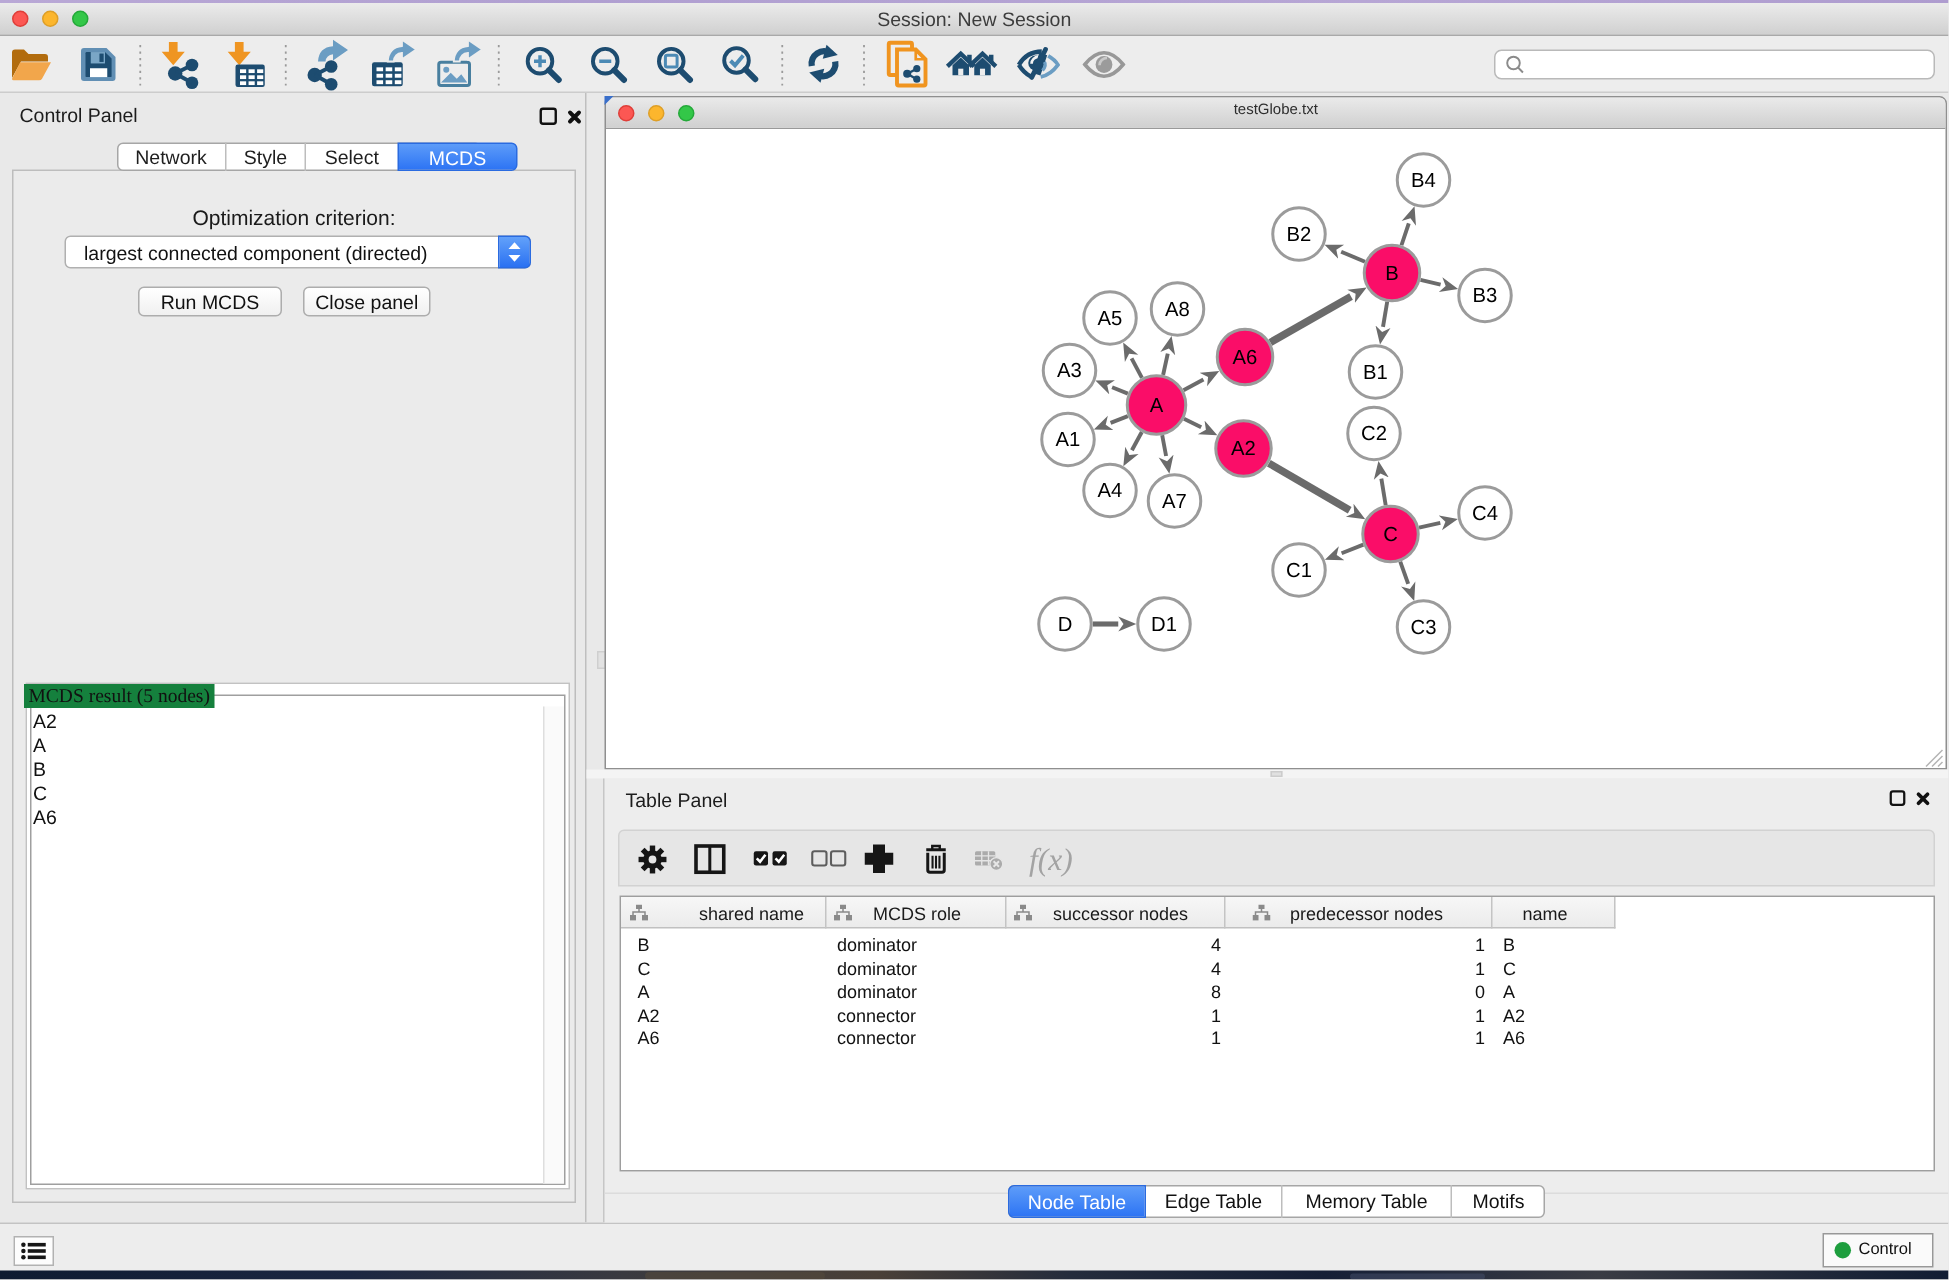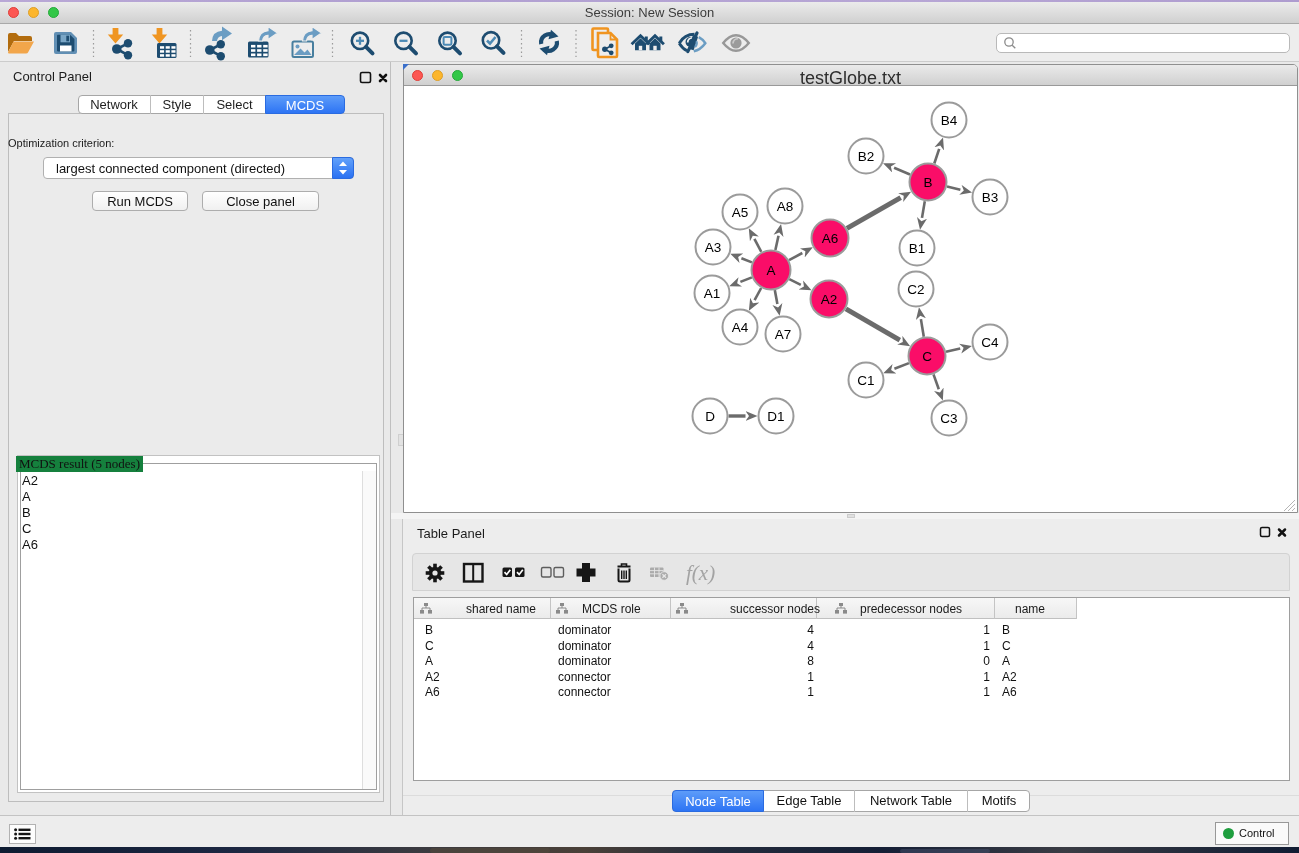--- a/index.html
+++ b/index.html
@@ -172,31 +172,31 @@
 </svg>
 
 <div class="abs" style="left:8px;top:113px;width:376px;height:689px;background:#ebebeb;border:1px solid #bdbdbd;"></div>
 
 <div class="abs" style="left:78px;top:95px;width:243px;height:19px;background:#ffffff;border:1px solid #a6a6a6;border-radius:4px;"></div>
 <div class="abs" style="left:78px;top:95px;width:73px;height:19px;font-size:13px;color:#1e1e1e;text-align:center;line-height:19px;border-right:1px solid #bdbdbd;">Network</div>
 <div class="abs" style="left:151px;top:95px;width:53px;height:19px;font-size:13px;color:#1e1e1e;text-align:center;line-height:19px;border-right:1px solid #bdbdbd;">Style</div>
 <div class="abs" style="left:204px;top:95px;width:61px;height:19px;font-size:13px;color:#1e1e1e;text-align:center;line-height:19px;">Select</div>
 <div class="abs" style="left:265px;top:95px;width:80px;height:19px;font-size:13px;color:#ffffff;text-align:center;line-height:19px;background:linear-gradient(#5d9cf9,#2d74f4);border:1px solid #2a6be0;border-radius:0 4px 4px 0;">MCDS</div>
 
-<div class="abs" style="left:8px;top:137px;width:376px;text-align:left;font-size:11px;color:#1a1a1a;">Optimization criterion:</div>
+<div class="abs" style="left:8px;top:137px;width:376px;text-align:center;font-size:14px;color:#1a1a1a;">Optimization criterion:</div>
 <div class="abs" style="left:43px;top:157px;width:311px;height:22px;background:#ffffff;border:1px solid #b0b0b0;border-radius:4px;"></div>
 <div class="abs" style="left:56px;top:161px;font-size:13px;color:#111;">largest connected component (directed)</div>
 <div class="abs" style="left:332px;top:157px;width:22px;height:22px;background:linear-gradient(#62a1fa,#2a71f2);border-radius:0 4px 4px 0;border:1px solid #2a6be0;"></div>
 <svg class="abs" style="left:332px;top:157px;" width="22" height="22" viewBox="0 0 22 22">
     <path d="M7 9 L11 4.5 L15 9 Z" fill="#fff"></path>
     <path d="M7 13 L11 17.5 L15 13 Z" fill="#fff"></path>
   </svg>
 
 <div class="abs" style="left:92px;top:191px;width:96px;height:20px;background:linear-gradient(#ffffff,#f0f0f0);border:1px solid #adadad;border-radius:4px;font-size:13px;text-align:center;line-height:19px;color:#111;">Run MCDS</div>
-<div class="abs" style="left:202px;top:191px;width:117px;height:20px;background:linear-gradient(#ffffff,#f0f0f0);border:1px solid #adadad;border-radius:4px;font-size:13px;text-align:center;line-height:19px;color:#111;">Close panel</div>
+<div class="abs" style="left:202px;top:191px;width:85px;height:20px;background:linear-gradient(#ffffff,#f0f0f0);border:1px solid #adadad;border-radius:4px;font-size:13px;text-align:center;line-height:19px;color:#111;">Close panel</div>
 
 <div class="abs" style="left:17px;top:455px;width:363px;height:338px;background:#ffffff;border:1px solid #c2c2c2;"></div>
 <div class="abs" style="left:20px;top:463px;width:357px;height:327px;border:1px solid #9f9f9f;border-bottom:1px solid #9f9f9f;"></div>
 <div class="abs" style="left:16px;top:456px;background:#15803d;padding:0 3px;font-size:13px;color:#111;font-family:Liberation Serif, serif;">MCDS result (5 nodes)</div>
 <div class="abs" style="left:22px;top:473px;font-size:13px;color:#111;line-height:16px;">A2<br>A<br>B<br>C<br>A6</div>
 <div class="abs" style="left:362px;top:471px;width:14px;height:318px;background:#fafafa;border-left:1px solid #dedede;"></div>
 
 <div class="abs" style="left:0;top:815px;width:1299px;height:32px;background:#ededed;border-top:1px solid #c3c3c3;"></div>
 <div class="abs" style="left:9px;top:824px;width:27px;height:20px;background:#fdfdfd;border:1px solid #b2b2b2;"></div>
 <svg class="abs" style="left:14px;top:828px;" width="17" height="12" viewBox="0 0 17 12">
@@ -217,21 +217,21 @@
 </div>
 
 <div class="abs" style="left:398px;top:434px;width:6px;height:12px;background:#e2e2e2;border:1px solid #cfcfcf;"></div>
 
 <div class="abs" style="left:403px;top:64px;width:0;height:0;border-top:6px solid #3a6fca;border-right:6px solid transparent;z-index:30;"></div>
 <div class="abs" style="left:403px;top:64px;width:895px;height:449px;border:1px solid #8f8f8f;border-radius:5px 5px 0 0;background:#ffffff;"></div>
 <div class="abs" style="left:404px;top:65px;width:893px;height:21px;background:linear-gradient(#eaeaea,#d0d0d0);border-bottom:1px solid #999999;border-radius:4px 4px 0 0;"></div>
 <div class="abs" style="left:412px;top:70px;width:11px;height:11px;border-radius:50%;background:#fc5753;border:1px solid #df3e39;"></div>
 <div class="abs" style="left:432px;top:70px;width:11px;height:11px;border-radius:50%;background:#fcb62d;border:1px solid #de9f27;"></div>
 <div class="abs" style="left:452px;top:70px;width:11px;height:11px;border-radius:50%;background:#33c748;border:1px solid #24a939;"></div>
-<div class="abs" style="left:404px;top:68px;width:893px;text-align:center;font-size:18px;color:#2e2e2e;">testGlobe.txt</div>
+<div class="abs" style="left:404px;top:68px;width:893px;text-align:center;font-size:10px;color:#2e2e2e;">testGlobe.txt</div>
 <div id="graph" class="abs" style="left:404px;top:86px;width:893px;height:426px;">
 <svg width="893" height="426" viewBox="0 0 893 426">
 <defs>
         <marker id="arw" markerWidth="13" markerHeight="12" refX="0" refY="5.25" orient="auto" markerUnits="userSpaceOnUse">
           <path d="M0,0.2 L12,5.25 L0,10.3 L3.5,5.25 Z" fill="#6b6b6b"></path>
         </marker>
       </defs>
 <line x1="347.9" y1="191.4" x2="336.4" y2="195.9" stroke="#6b6b6b" stroke-width="2.6" marker-end="url(#arw)"></line>
 <line x1="347.9" y1="176.4" x2="337.4" y2="172.2" stroke="#6b6b6b" stroke-width="2.6" marker-end="url(#arw)"></line>
 <line x1="357.3" y1="165.9" x2="350.4" y2="152.9" stroke="#6b6b6b" stroke-width="2.6" marker-end="url(#arw)"></line>
@@ -388,21 +388,21 @@
       <rect x="8" y="7" width="4" height="3.6" fill="#8a8a8a"></rect>
       <path d="M6,3 L6,5 M2,7 L2,5 L10,5 L10,7" stroke="#8a8a8a" fill="none"></path>
     </svg>
 <div class="abs" style="left:168px;top:4px;">MCDS role</div>
 <svg class="abs" style="left:262px;top:5px;" width="12" height="11" viewBox="0 0 12 11">
       <rect x="4" y="0" width="4" height="3" fill="#8a8a8a"></rect>
       <rect x="0" y="7" width="4" height="3.6" fill="#8a8a8a"></rect>
       <rect x="8" y="7" width="4" height="3.6" fill="#8a8a8a"></rect>
       <path d="M6,3 L6,5 M2,7 L2,5 L10,5 L10,7" stroke="#8a8a8a" fill="none"></path>
     </svg>
-<div class="abs" style="left:288px;top:4px;margin-left:28px;">successor nodes</div>
+<div class="abs" style="left:288px;top:4px;">successor nodes</div>
 <svg class="abs" style="left:421px;top:5px;" width="12" height="11" viewBox="0 0 12 11">
       <rect x="4" y="0" width="4" height="3" fill="#8a8a8a"></rect>
       <rect x="0" y="7" width="4" height="3.6" fill="#8a8a8a"></rect>
       <rect x="8" y="7" width="4" height="3.6" fill="#8a8a8a"></rect>
       <path d="M6,3 L6,5 M2,7 L2,5 L10,5 L10,7" stroke="#8a8a8a" fill="none"></path>
     </svg>
 <div class="abs" style="left:446px;top:4px;">predecessor nodes</div>
 <div class="abs" style="left:601px;top:4px;">name</div>
 </div>
 <div id="tbody" class="abs" style="left:414px;top:620px;width:875px;height:164px;font-size:12px;color:#111;">
@@ -410,14 +410,14 @@
 <div class="abs" style="left:144px;top:3px;line-height:15.6px;">dominator<br>dominator<br>dominator<br>connector<br>connector</div>
 <div class="abs" style="left:320px;top:3px;width:80px;text-align:right;line-height:15.6px;">4<br>4<br>8<br>1<br>1</div>
 <div class="abs" style="left:500px;top:3px;width:76px;text-align:right;line-height:15.6px;">1<br>1<br>0<br>1<br>1</div>
 <div class="abs" style="left:588px;top:3px;line-height:15.6px;">B<br>C<br>A<br>A2<br>A6</div>
 </div>
 
 <div class="abs" style="left:403px;top:795px;width:896px;height:1px;background:#dcdcdc;"></div>
 <div class="abs" style="left:672px;top:790px;width:358px;height:22px;background:#ffffff;border:1px solid #a6a6a6;border-radius:4px;"></div>
 <div class="abs" style="left:672px;top:790px;width:92px;height:22px;background:linear-gradient(#5d9cf9,#2d74f4);border:1px solid #2a6be0;border-radius:4px 0 0 4px;font-size:13px;color:#fff;text-align:center;line-height:22px;">Node Table</div>
 <div class="abs" style="left:764px;top:790px;width:91px;height:22px;font-size:13px;color:#111;text-align:center;line-height:22px;border-right:1px solid #bdbdbd;">Edge Table</div>
-<div class="abs" style="left:855px;top:790px;width:113px;height:22px;font-size:13px;color:#111;text-align:center;line-height:22px;border-right:1px solid #bdbdbd;">Network Table</div>
+<div class="abs" style="left:855px;top:790px;width:113px;height:22px;font-size:13px;color:#111;text-align:center;line-height:22px;border-right:1px solid #bdbdbd;">Memory Table</div>
 <div class="abs" style="left:968px;top:790px;width:62px;height:22px;font-size:13px;color:#111;text-align:center;line-height:22px;">Motifs</div>
 
 </body></html>

